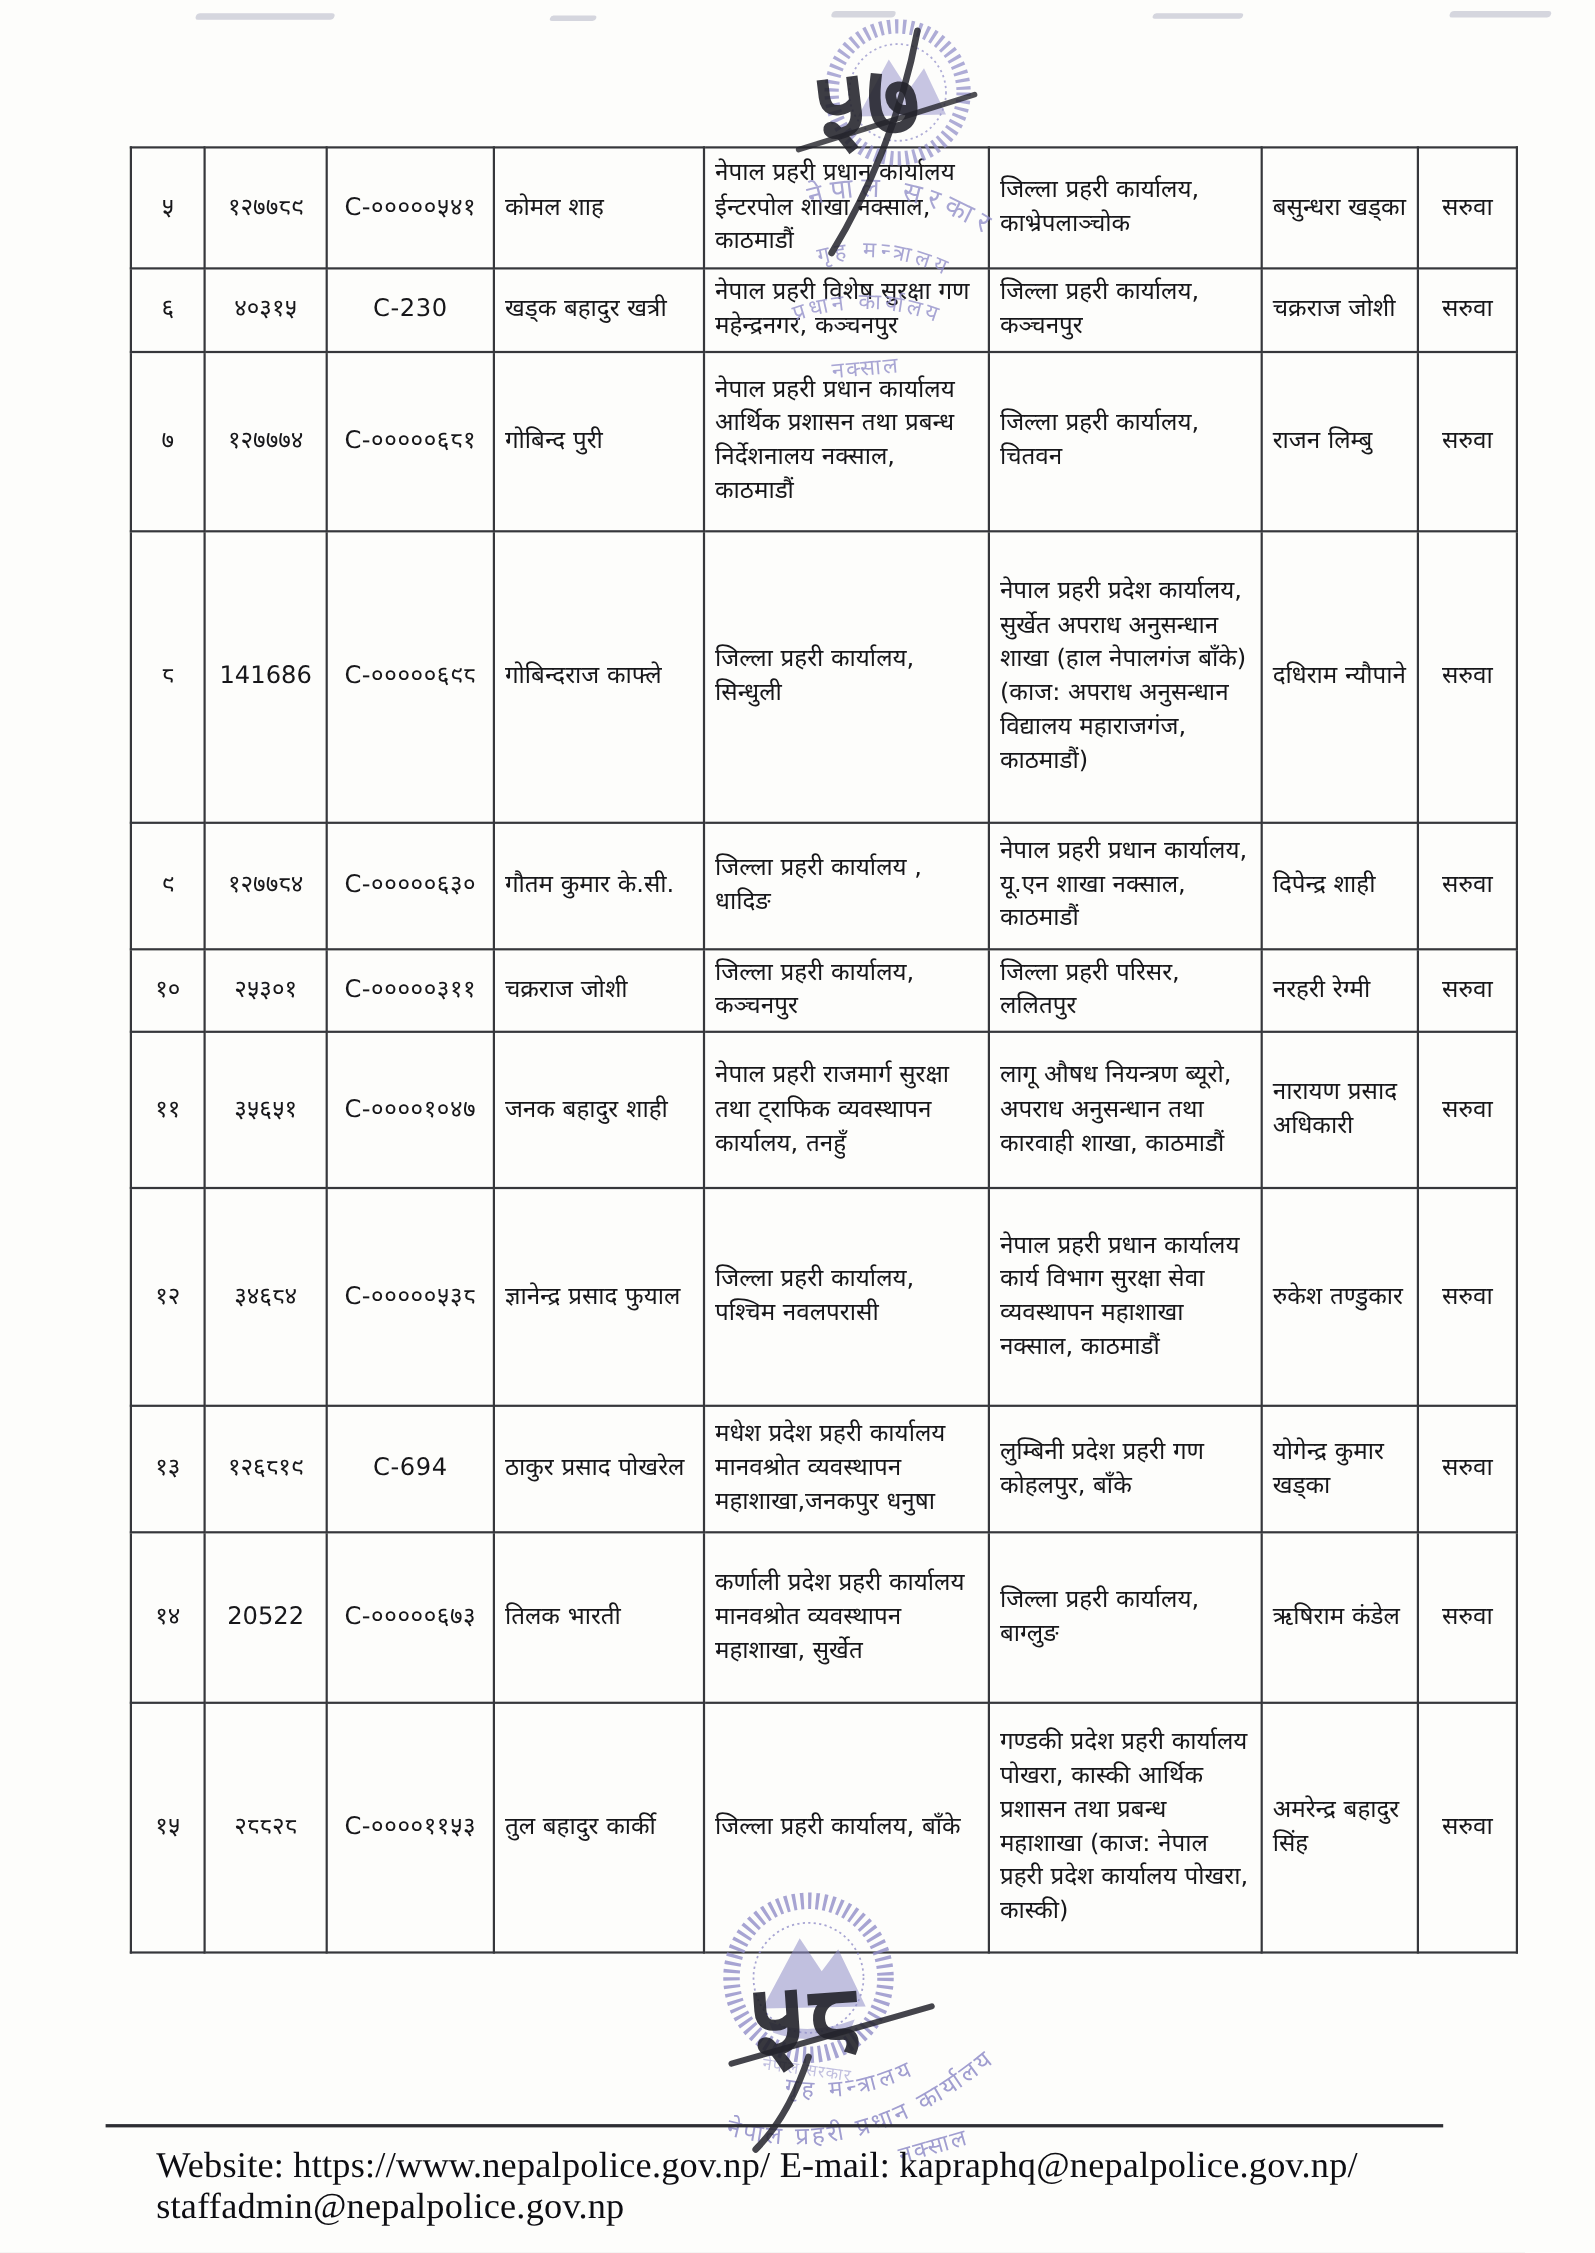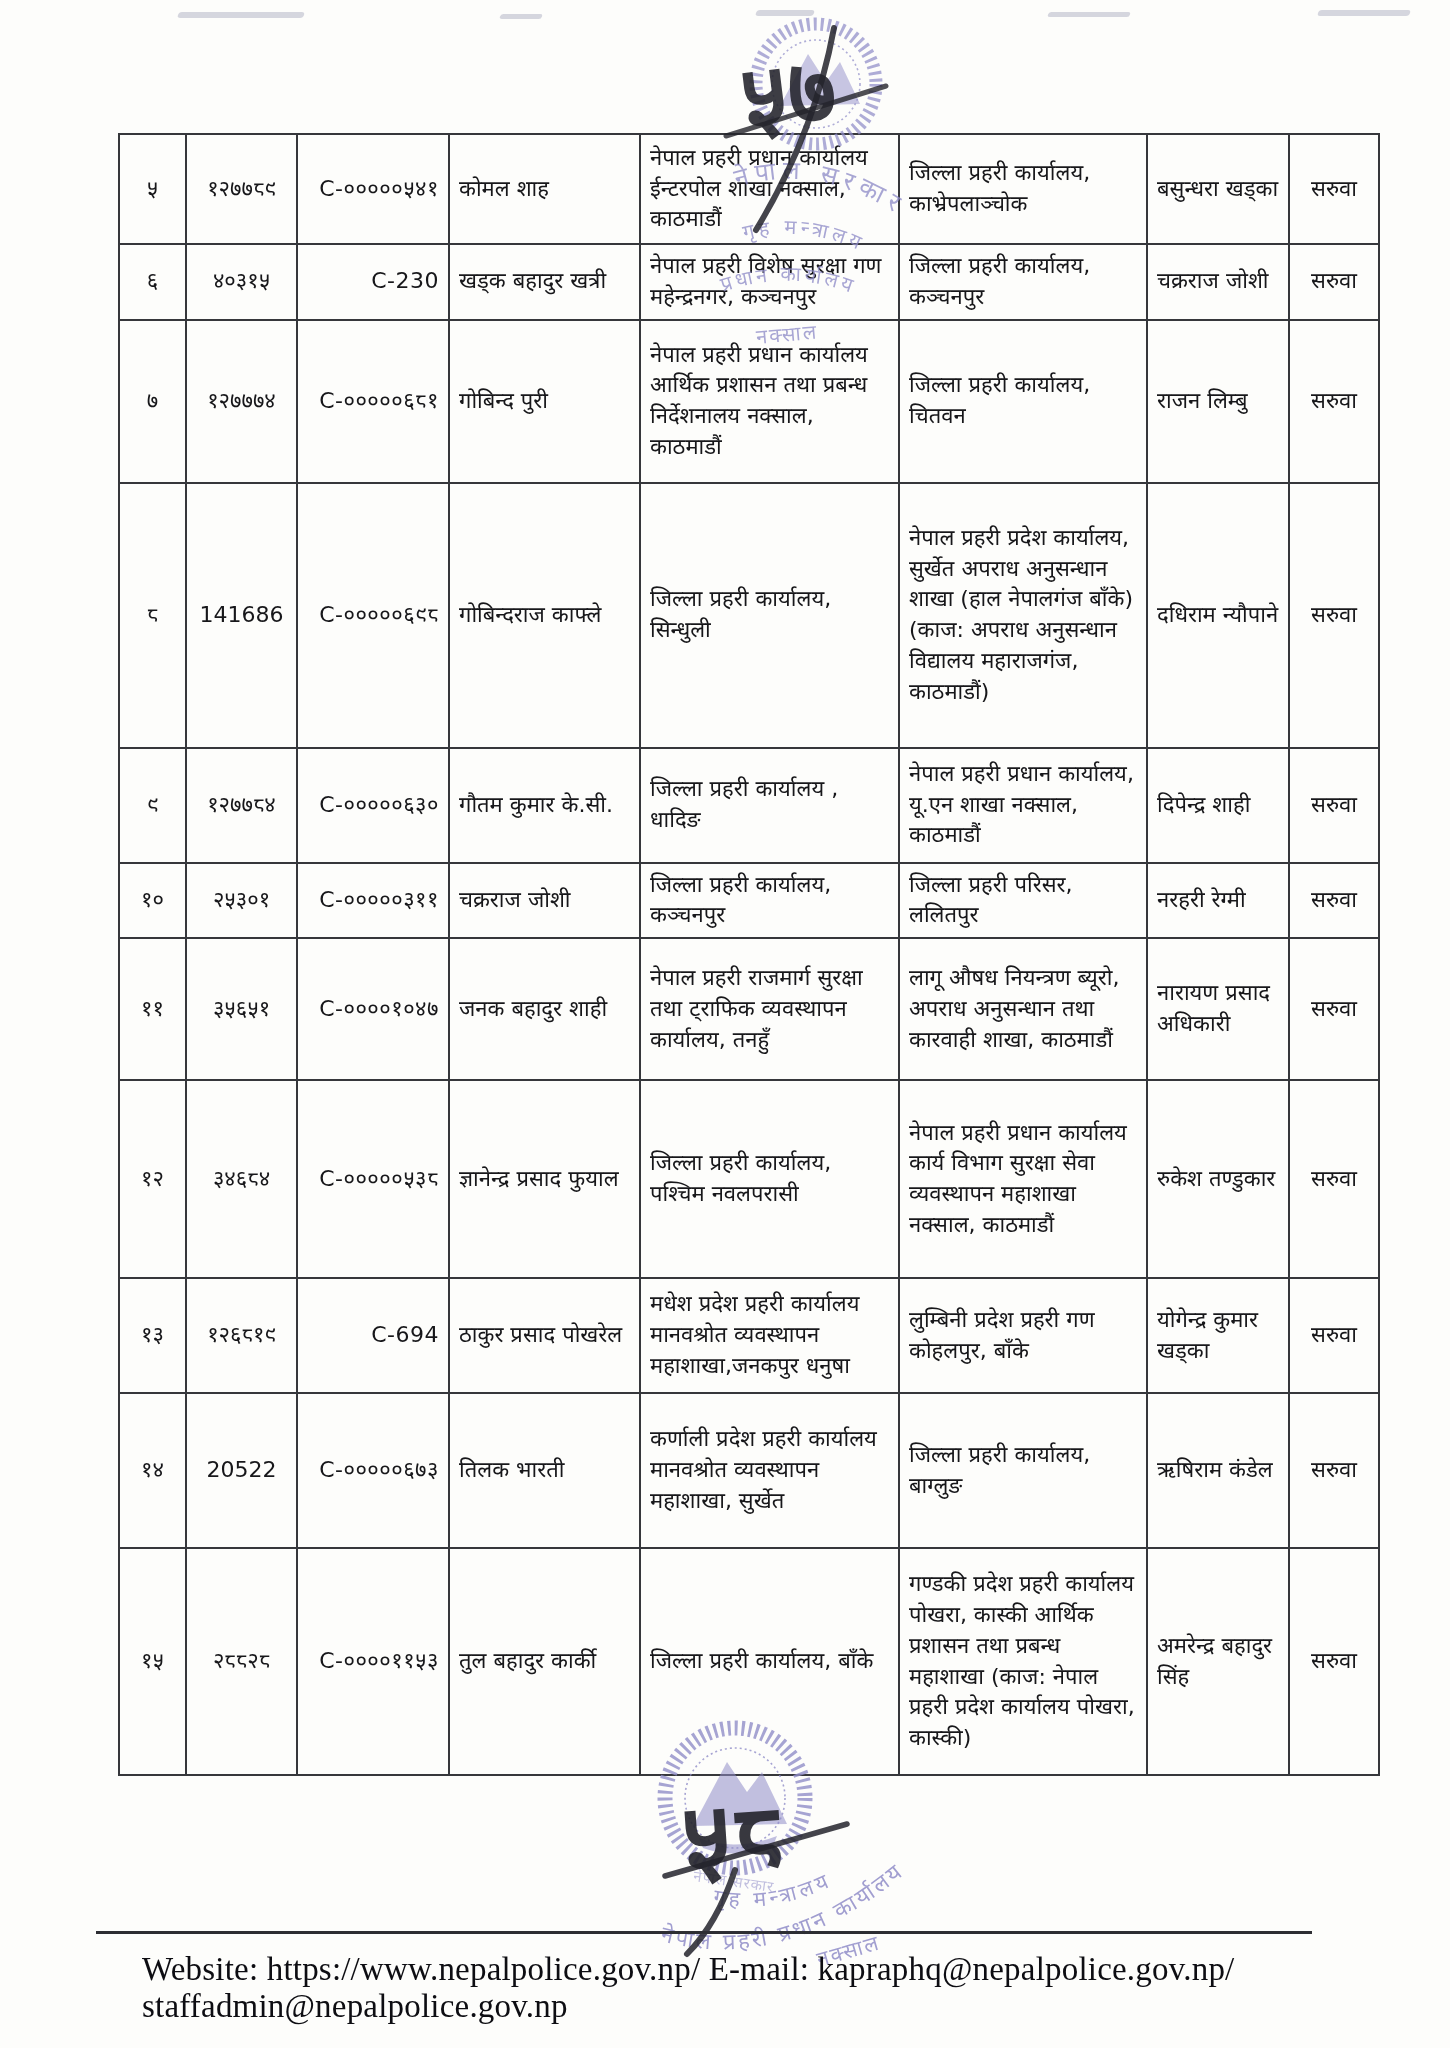--- a/index.html
+++ b/index.html
@@ -18,21 +18,21 @@
   }
   table.transfer-table td{
     border:2.4px solid #36373b;
     vertical-align:middle;
     font-size:22px;line-height:1.4;
     padding:6px 9px;
     word-break:normal;
   }
   td.c-center{text-align:center;padding:6px 2px;}
   td.c-left{text-align:left;}
-  td.cell-code{font-size:21px;letter-spacing:.5px;text-align:right;}
+  td.cell-code{font-size:21px;letter-spacing:.5px;}
   td b{font-weight:normal;}
 
   
   .stamp{position:absolute;pointer-events:none;}
   .stamp text{font-family:"DejaVu Sans",sans-serif;}
 
   
   .footer-rule{position:absolute;left:96px;top:1931px;width:1216px;height:3px;background:#2d2e33;}
   .footer-text{
     position:absolute;left:142px;top:1951px;width:1290px;

